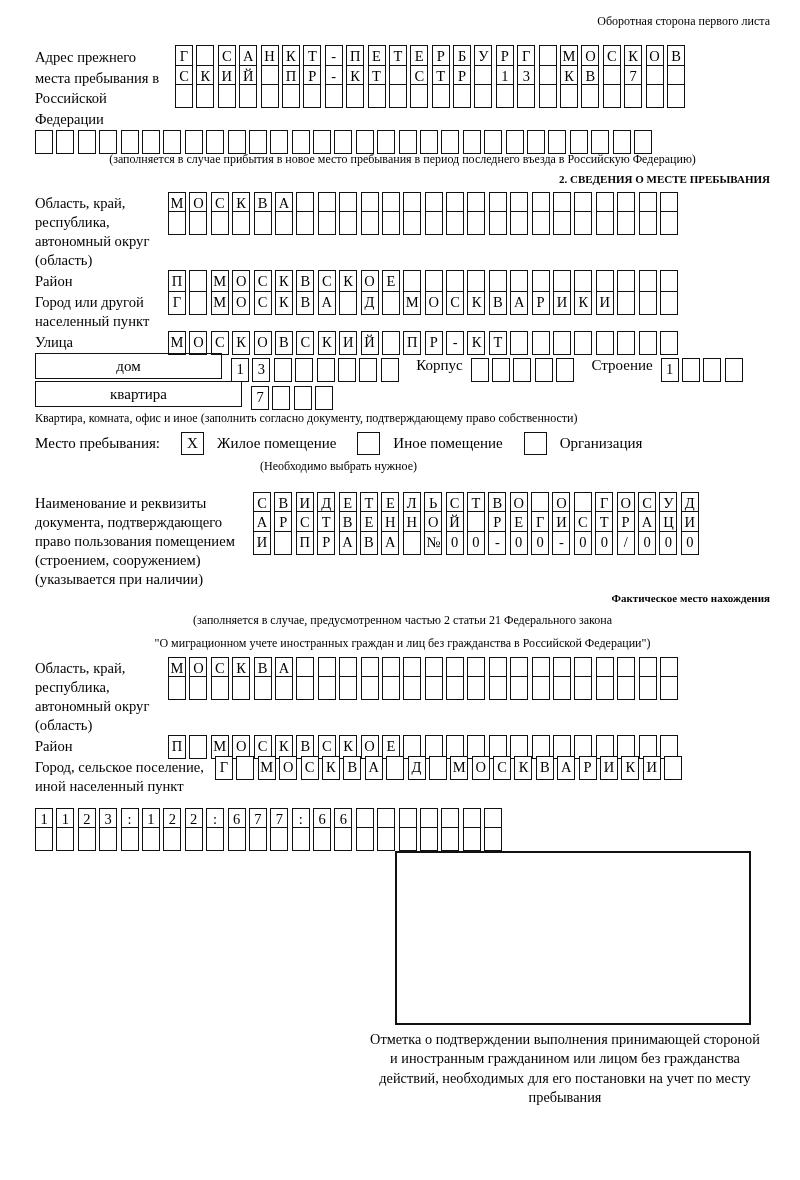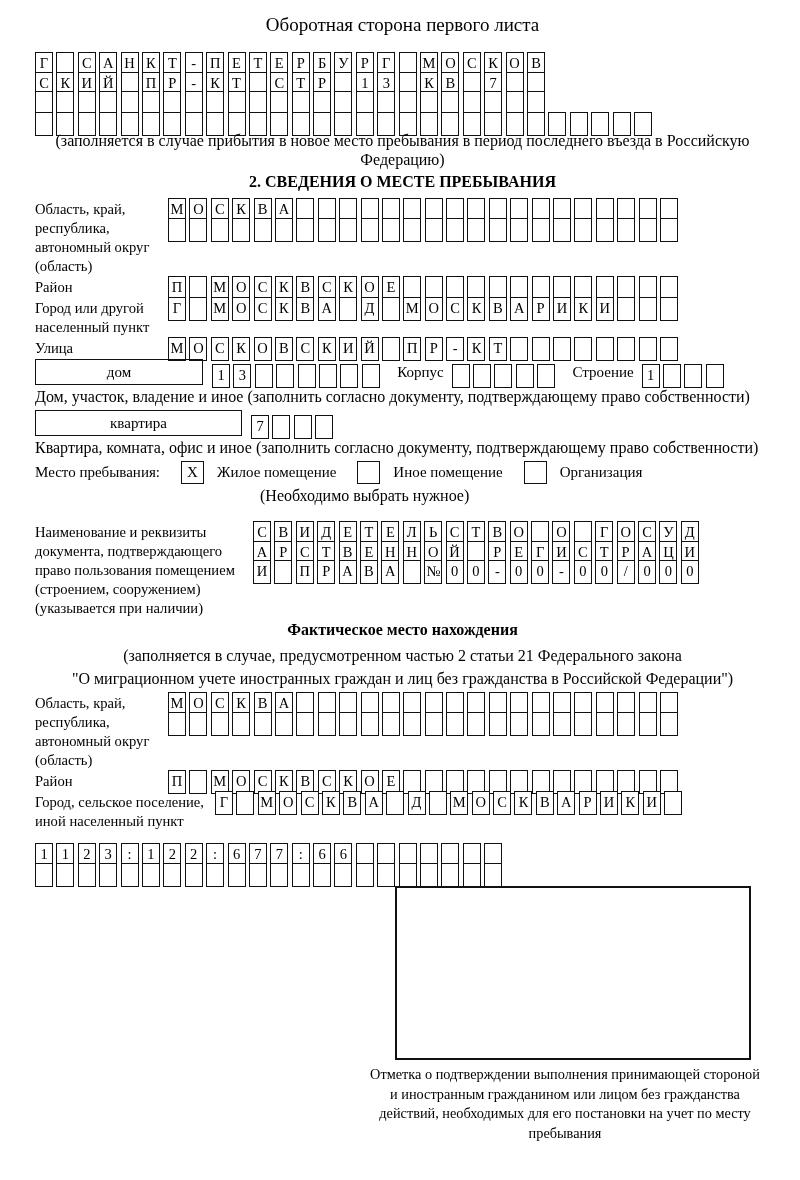--- a/index.html
+++ b/index.html
@@ -2,49 +2,49 @@
 <html><head>
 <meta charset="utf-8">
 <style>
   * { box-sizing: border-box; margin: 0; padding: 0; }
   html, body { background: #fff; }
   body {
     width: 800px; height: 1180px; overflow: hidden;
     color: #000; font-family: "Liberation Serif", serif;
   }
   .page { padding: 8px 30px 0 35px; }
-  .header-note { text-align: center; font-size: 19px; margin: 6px 0 16px; }
+  .header-note { text-align: right; font-size: 12px; margin: 6px 0 16px; }
 
   .field { display: flex; align-items: flex-start; }
   .flabel { font-size: 14.6px; line-height: 19px; padding-top: 2px; }
   .w140 { width: 140px; line-height: 20.5px; }
   .w133 { width: 133px; }
   .w180 { width: 180px; }
   .w218 { width: 218px; }
 
   .cells-row { white-space: nowrap; height: 16px; margin-bottom: 3.5px; }
   .cell {
     display: inline-block; width: 18px; height: 24px;
     border: 1.5px solid #111; margin-right: 3.4px;
     text-align: center; font-size: 14.5px; line-height: 21px;
     vertical-align: top; background: #fff;
   }
   .fullrow { margin-top: 1px; }
 
-  .note { font-size: 16px; line-height: 19px; margin: 1px 0 4px; }
+  .note { font-size: 12px; line-height: 19px; margin: 1px 0 4px; }
   .center { text-align: center; }
-  .sec-title { text-align: center; font-weight: bold; font-size: 16px; margin: 3px 0 7px; }
+  .sec-title { text-align: right; font-weight: bold; font-size: 11px; margin: 3px 0 7px; }
 
   .inline-row { display: flex; align-items: center; margin: 1px 0 2px; }
   .inline-row .cells-row { margin-bottom: 0; }
   .labelbox {
     border: 1.5px solid #111; height: 26px; text-align: center;
     font-size: 15px; line-height: 24px; margin-right: 9px;
   }
-  .dom-box { width: 168px; }
+  .dom-box { width: 187px; }
   .kv-box { width: 207px; }
   .inline-label { font-size: 15px; margin: 0 8px 0 14px; }
 
   .stay-row { margin-top: 3px; }
   .stay-label { font-size: 15px; }
   .checkbox {
     display: inline-block; width: 23px; height: 23px;
     border: 1.5px solid #111; text-align: center;
     font-size: 15px; line-height: 21px; margin: 0 13px 0 21px;
   }
@@ -63,20 +63,21 @@
   }
 </style>
 </head>
 <body>
 
 <div class="page">
 
   <div class="header-note">Оборотная сторона первого листа</div>
 
   <div class="field">
+    <div class="flabel w140">Адрес прежнего места пребывания в Российской Федерации</div>
     <div>
       <div class="cells-row"><span class="cell">Г</span><span class="cell"></span><span class="cell">С</span><span class="cell">А</span><span class="cell">Н</span><span class="cell">К</span><span class="cell">Т</span><span class="cell">-</span><span class="cell">П</span><span class="cell">Е</span><span class="cell">Т</span><span class="cell">Е</span><span class="cell">Р</span><span class="cell">Б</span><span class="cell">У</span><span class="cell">Р</span><span class="cell">Г</span><span class="cell"></span><span class="cell">М</span><span class="cell">О</span><span class="cell">С</span><span class="cell">К</span><span class="cell">О</span><span class="cell">В</span></div>
       <div class="cells-row"><span class="cell">С</span><span class="cell">К</span><span class="cell">И</span><span class="cell">Й</span><span class="cell"></span><span class="cell">П</span><span class="cell">Р</span><span class="cell">-</span><span class="cell">К</span><span class="cell">Т</span><span class="cell"></span><span class="cell">С</span><span class="cell">Т</span><span class="cell">Р</span><span class="cell"></span><span class="cell">1</span><span class="cell">3</span><span class="cell"></span><span class="cell">К</span><span class="cell">В</span><span class="cell"></span><span class="cell">7</span><span class="cell"></span><span class="cell"></span></div>
       <div class="cells-row"><span class="cell"></span><span class="cell"></span><span class="cell"></span><span class="cell"></span><span class="cell"></span><span class="cell"></span><span class="cell"></span><span class="cell"></span><span class="cell"></span><span class="cell"></span><span class="cell"></span><span class="cell"></span><span class="cell"></span><span class="cell"></span><span class="cell"></span><span class="cell"></span><span class="cell"></span><span class="cell"></span><span class="cell"></span><span class="cell"></span><span class="cell"></span><span class="cell"></span><span class="cell"></span><span class="cell"></span></div>
     </div>
   </div>
   <div class="cells-row fullrow"><span class="cell"></span><span class="cell"></span><span class="cell"></span><span class="cell"></span><span class="cell"></span><span class="cell"></span><span class="cell"></span><span class="cell"></span><span class="cell"></span><span class="cell"></span><span class="cell"></span><span class="cell"></span><span class="cell"></span><span class="cell"></span><span class="cell"></span><span class="cell"></span><span class="cell"></span><span class="cell"></span><span class="cell"></span><span class="cell"></span><span class="cell"></span><span class="cell"></span><span class="cell"></span><span class="cell"></span><span class="cell"></span><span class="cell"></span><span class="cell"></span><span class="cell"></span><span class="cell"></span></div>
   <div class="note center">(заполняется в случае прибытия в новое место пребывания в период последнего въезда в Российскую Федерацию)</div>
 
   <div class="sec-title">2. СВЕДЕНИЯ О МЕСТЕ ПРЕБЫВАНИЯ</div>
@@ -105,21 +106,20 @@
   </div>
 
   <div class="inline-row">
     <div class="labelbox dom-box">дом</div>
     <div class="cells-row"><span class="cell">1</span><span class="cell">3</span><span class="cell"></span><span class="cell"></span><span class="cell"></span><span class="cell"></span><span class="cell"></span><span class="cell"></span></div>
     <div class="inline-label">Корпус</div>
     <div class="cells-row"><span class="cell"></span><span class="cell"></span><span class="cell"></span><span class="cell"></span><span class="cell"></span></div>
     <div class="inline-label">Строение</div>
     <div class="cells-row"><span class="cell">1</span><span class="cell"></span><span class="cell"></span><span class="cell"></span></div>
   </div>
-  <div class="note">Дом, участок, владение и иное (заполнить согласно документу, подтверждающему право собственности)</div>
 
   <div class="inline-row">
     <div class="labelbox kv-box">квартира</div>
     <div class="cells-row"><span class="cell">7</span><span class="cell"></span><span class="cell"></span><span class="cell"></span></div>
   </div>
   <div class="note">Квартира, комната, офис и иное (заполнить согласно документу, подтверждающему право собственности)</div>
 
   <div class="inline-row stay-row">
     <span class="stay-label">Место пребывания:</span>
     <span class="checkbox">X</span>

